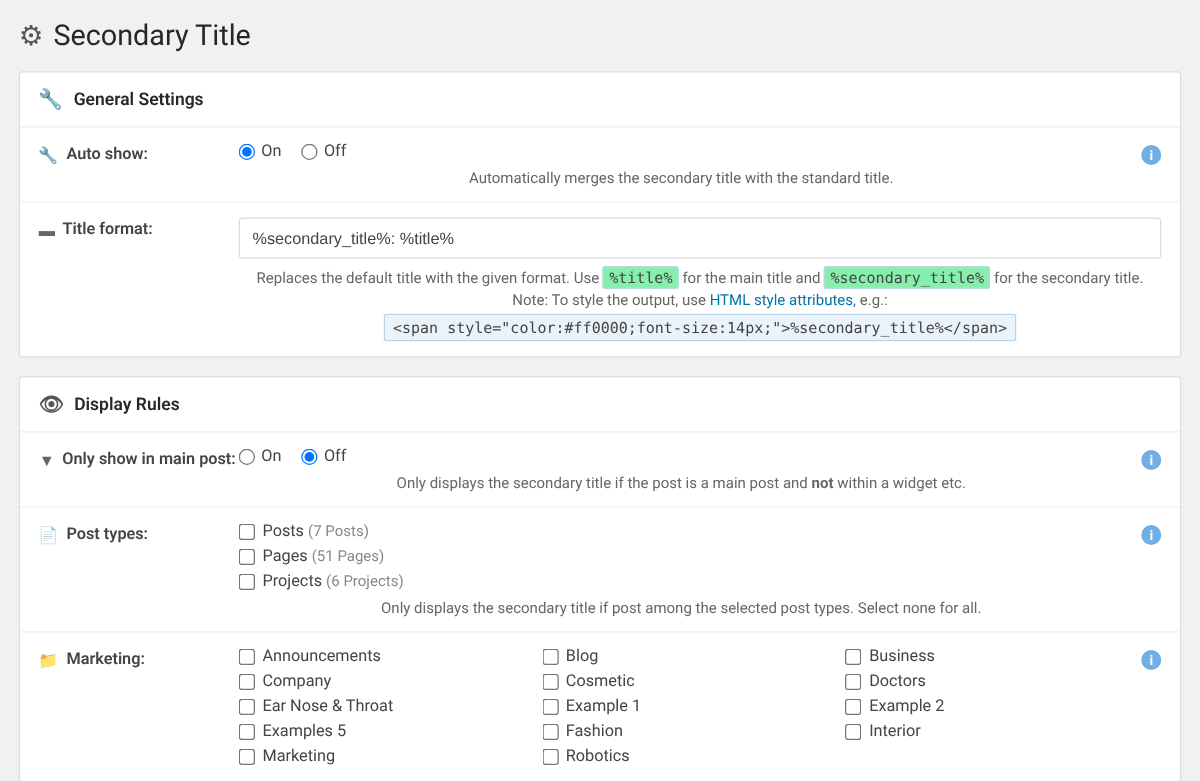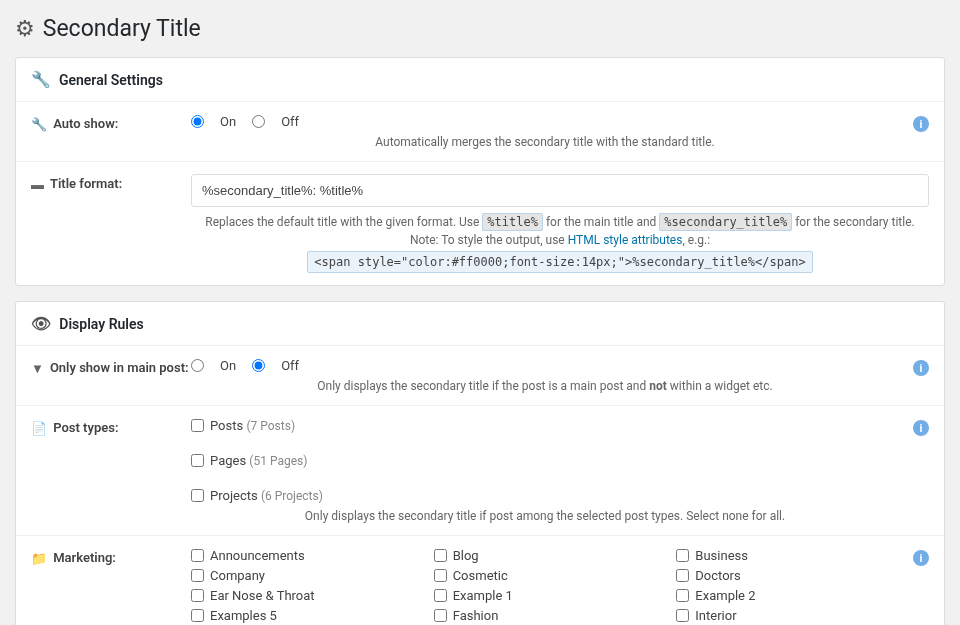--- a/index.html
+++ b/index.html
@@ -74,21 +74,21 @@
     }
     .radio-group {
       display: flex;
       align-items: center;
       gap: 16px;
       margin-bottom: 6px;
     }
     .radio-option {
       display: flex;
       align-items: center;
-      gap: 16px;
+      gap: 5px;
     }
     .radio-option input[type="radio"] {
       margin: 0;
     }
     .setting-description {
       font-size: 12px;
       color: #666;
       margin-top: 4px;
       text-align: center;
     }
@@ -102,21 +102,21 @@
     .title-format-input {
       width: 100%;
       padding: 8px 10px;
       border: 1px solid #ddd;
       border-radius: 3px;
       font-size: 13px;
       color: #444;
       outline: none;
     }
     .code-inline {
-      background: #e5e5e5;
+      background: #86efac;
       border: 1px solid #b8d3ea;
       border-radius: 2px;
       padding: 1px 4px;
       font-family: monospace;
       font-size: 12px;
       color: #444;
     }
     .code-block {
       background: #eaf2fa;
       border: 1px solid #b8d3ea;
@@ -148,21 +148,21 @@
     }
     .info-col {
       width: 30px;
       display: flex;
       justify-content: flex-end;
       padding-top: 2px;
     }
     .checkbox-group {
       display: flex;
       flex-direction: column;
-      gap: 20px;
+      gap: 5px;
     }
     .checkbox-option {
       display: flex;
       align-items: center;
       gap: 6px;
     }
     .checkbox-option input[type="checkbox"] {
       margin: 0;
     }
     .count-text {

